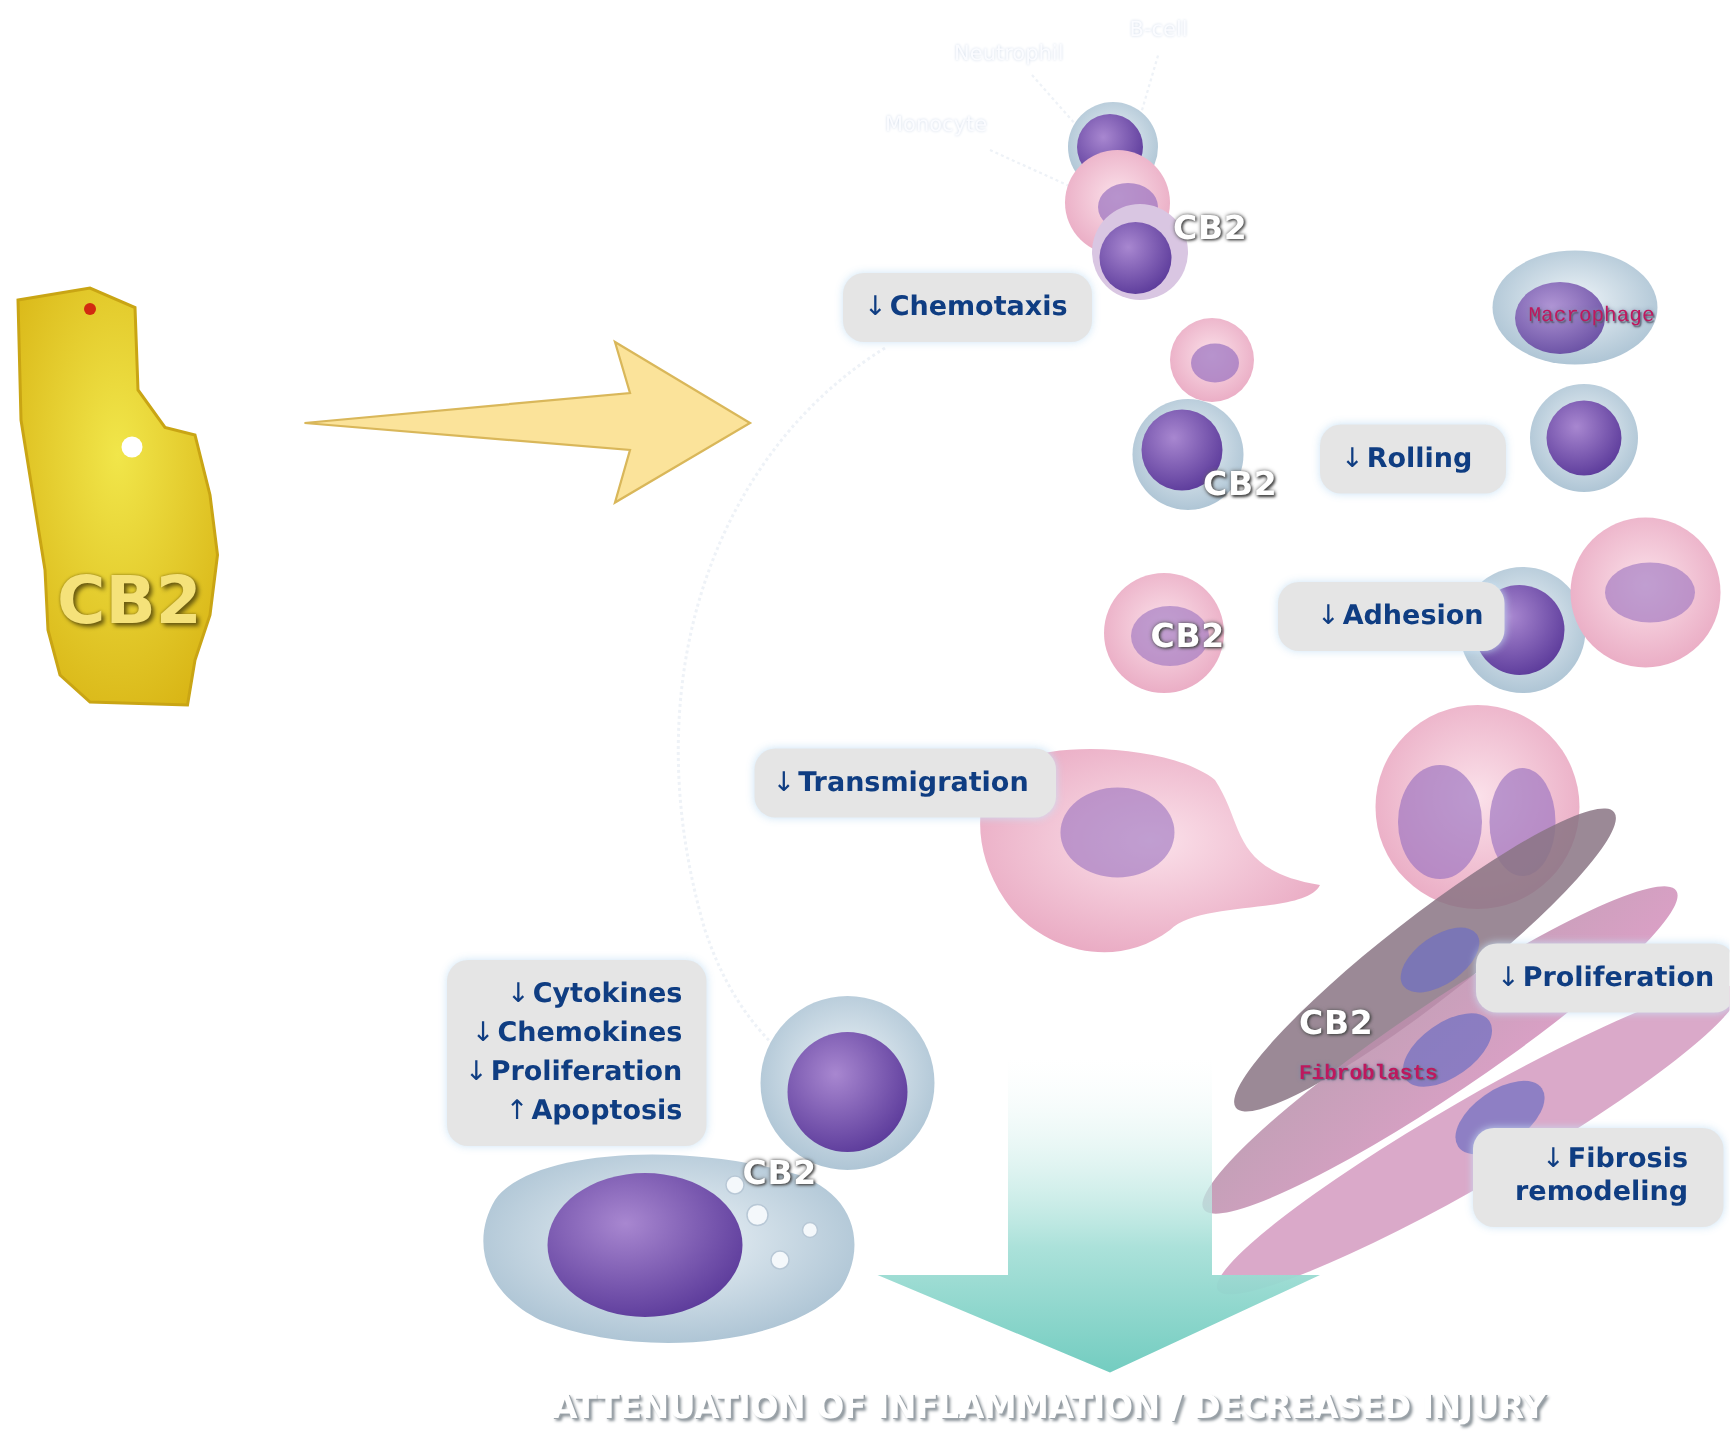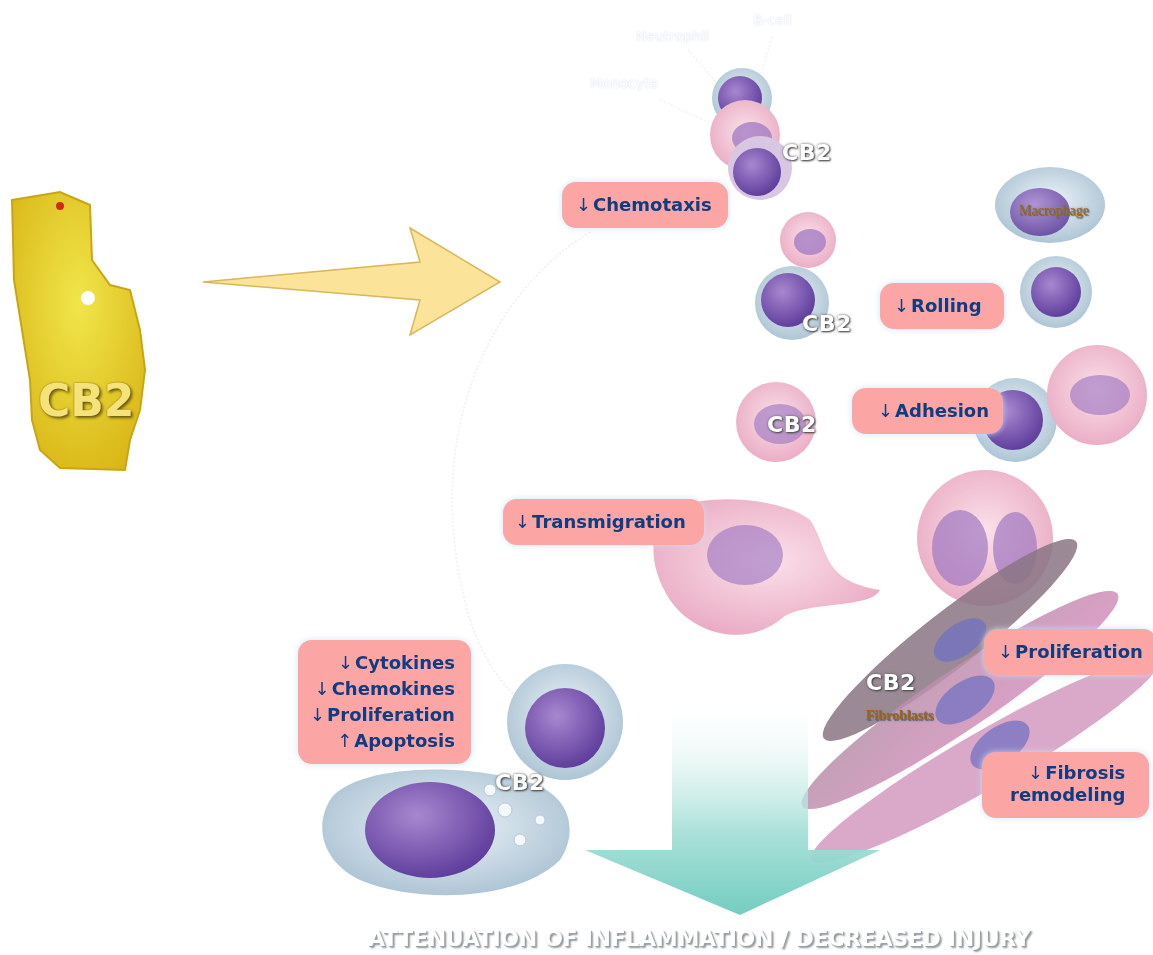--- a/index.html
+++ b/index.html
@@ -1,22 +1,22 @@
 <!DOCTYPE html>
 <html><head>
 <meta charset="utf-8">
 <style>
   html,body{margin:0;padding:0;background:#ffffff;}
   body{width:1153px;height:955px;position:relative;overflow:hidden;font-family:"DejaVu Sans","Liberation Sans",sans-serif;}
   svg.layer{position:absolute;left:0;top:0;width:1153px;height:955px;}
-  .bubble{position:absolute;background:#fca5a5;border-radius:14px;color:#0f3d82;font-family:"DejaVu Sans",sans-serif;font-weight:600;font-size:18px;line-height:22px;box-shadow:0 0 6px rgba(200,225,245,0.9);white-space:nowrap;}
+  .bubble{position:absolute;background:#e5e5e5;border-radius:14px;color:#0f3d82;font-family:"DejaVu Sans",sans-serif;font-weight:600;font-size:18px;line-height:22px;box-shadow:0 0 6px rgba(200,225,245,0.9);white-space:nowrap;}
   .bubble .row{display:block;text-align:right;}
   .bubble .arr{font-weight:400;margin-right:2px;}
   .cb2{position:absolute;font-family:"DejaVu Sans",sans-serif;font-weight:700;color:#ffffff;font-size:22px;text-shadow:1px 1px 2px #444,0 0 3px #666;letter-spacing:0.5px;}
-  .celllabel{position:absolute;font-family:Liberation Serif, serif;font-size:14px;color:#a16207;text-shadow:0 0 3px #7a8aa8,1px 1px 1px #556;}
+  .celllabel{position:absolute;font-family:Liberation Mono, monospace;font-size:14px;color:#be185d;text-shadow:0 0 3px #7a8aa8,1px 1px 1px #556;}
   .faint{position:absolute;font-family:"DejaVu Sans",sans-serif;font-size:14px;color:#fbfcff;text-shadow:0 0 2px #cdd8e8;}
   .protein-label{position:absolute;font-family:"DejaVu Sans",sans-serif;font-weight:700;font-size:44px;color:#f5e27a;text-shadow:2px 2px 3px #6b5c10,0 0 2px #8a7614;}
   .footer{position:absolute;left:368px;top:926px;font-family:"DejaVu Sans",sans-serif;font-weight:700;font-size:22px;color:#ffffff;letter-spacing:-0.3px;text-shadow:1px 1px 0 #9aa2a8,2px 2px 2px #8d959b;white-space:nowrap;}
   sub{font-size:11px;vertical-align:-3px;}
 </style>
 </head>
 <body>
 
 <svg class="layer" viewBox="0 0 1153 955">
   <defs>

